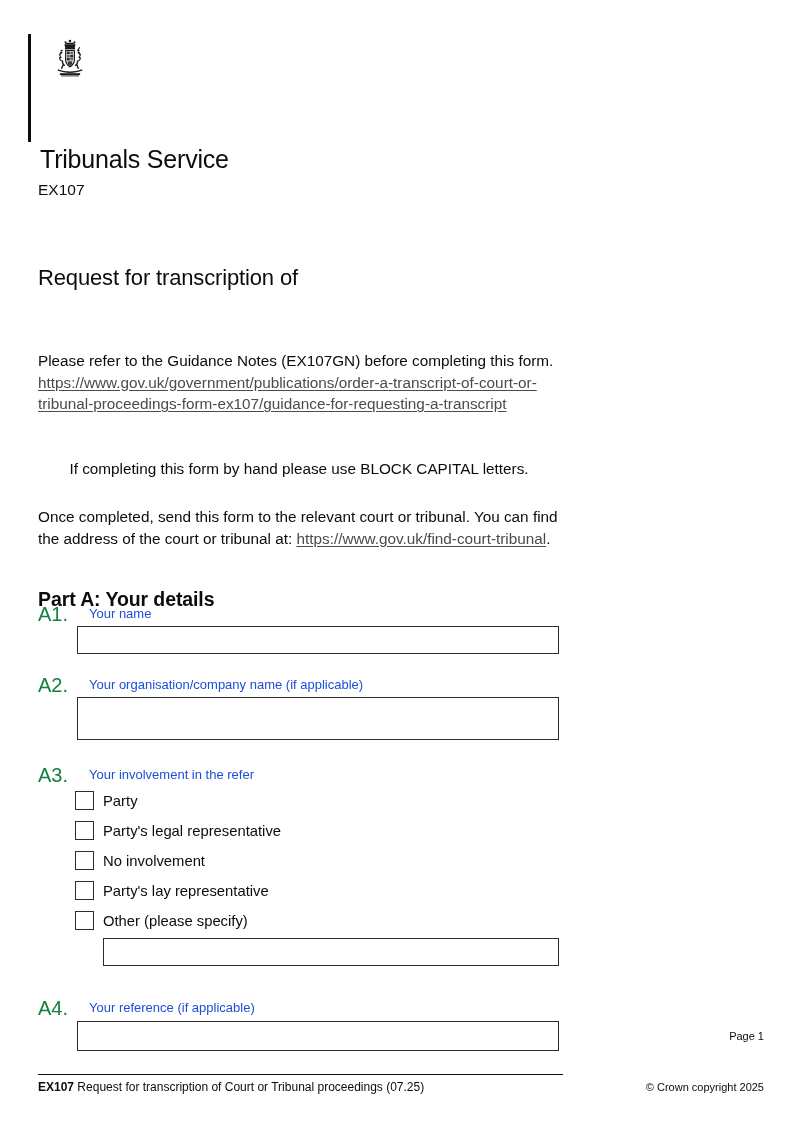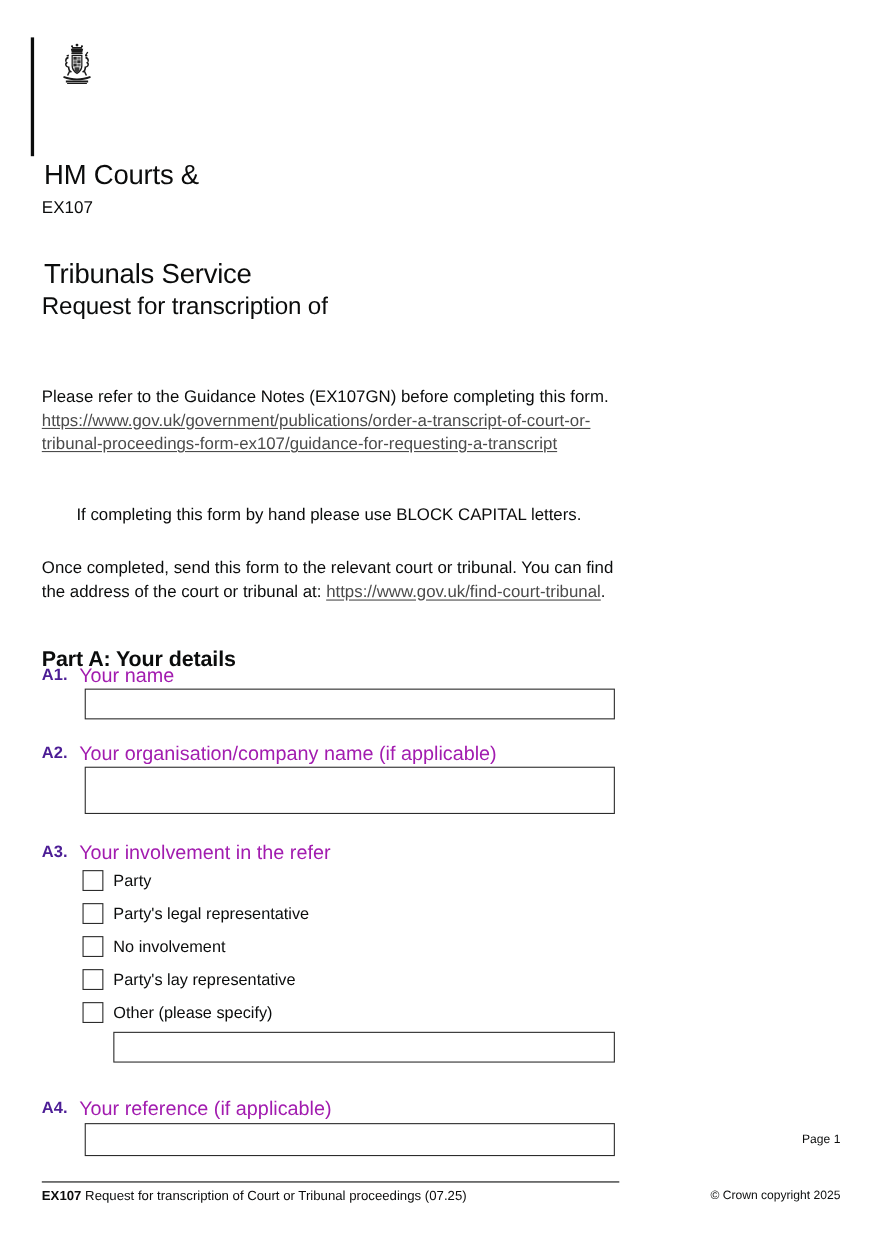--- a/index.html
+++ b/index.html
@@ -106,31 +106,31 @@
     line-height: 26px;
     font-weight: 700;
     letter-spacing: -0.1px;
     color: #0b0c0c;
   }
 
   
   .q-num {
     position: absolute;
     left: 38px;
-    font-size: 15px;
+    font-size: 20px;
     line-height: 20px;
-    font-weight: 700;
-    color: #4c1d95;
+    font-weight: 400;
+    color: #15803d;
   }
   .q-label {
     position: absolute;
-    left: 72px;
-    font-size: 18px;
+    left: 89px;
+    font-size: 13px;
     line-height: 20px;
-    color: #a21caf;
+    color: #1d4ed8;
   }
   .field-box {
     position: absolute;
     background: #ffffff;
     border: 1.6px solid #2c2c2c;
     box-sizing: border-box;
   }
 
   
   #a1-num, #a1-label { top: 604px; }
@@ -244,21 +244,20 @@
       <path d="M45 19.5c-.9-1-2.3-1.3-3.5-.8l.8 1.6c.6-.2 1.3-.1 1.8.3z"></path>
       <path d="M44.3 14.6l-2.6 4.4 1.3.8 2.7-4.4z"></path>
       <path d="M41.7 37.8l2.5 5.4-1.6.7-2.5-5.3z"></path>
 
       <path d="M16 44.2c5.3 2 10.7 3 16 3s10.7-1 16-3l.7 1.9c-5.6 2.1-11.1 3.1-16.7 3.1s-11.1-1-16.7-3.1z"></path>
       <path d="M18.5 49.6h27v2.4h-27z"></path>
       <path d="M20 52.6h24v1.2H20z"></path>
     </g>
   </svg>
   <div class="logo-text">
-    <span class="logo-line">HM Courts &amp;</span>
     <span class="logo-line">Tribunals Service</span>
   </div>
 </div>
 
 <div class="form-code">EX107</div>
 <h1 class="doc-title">
   <span class="tline">Request for transcription of</span>
 </h1>
 
 <p class="intro" id="intro-1"><span>Please refer to the Guidance Notes (EX107GN) before completing this form. </span><a class="doclink">https://www.gov.uk/government/publications/order-a-transcript-of-court-or-tribunal-proceedings-form-ex107/guidance-for-requesting-a-transcript</a></p>

